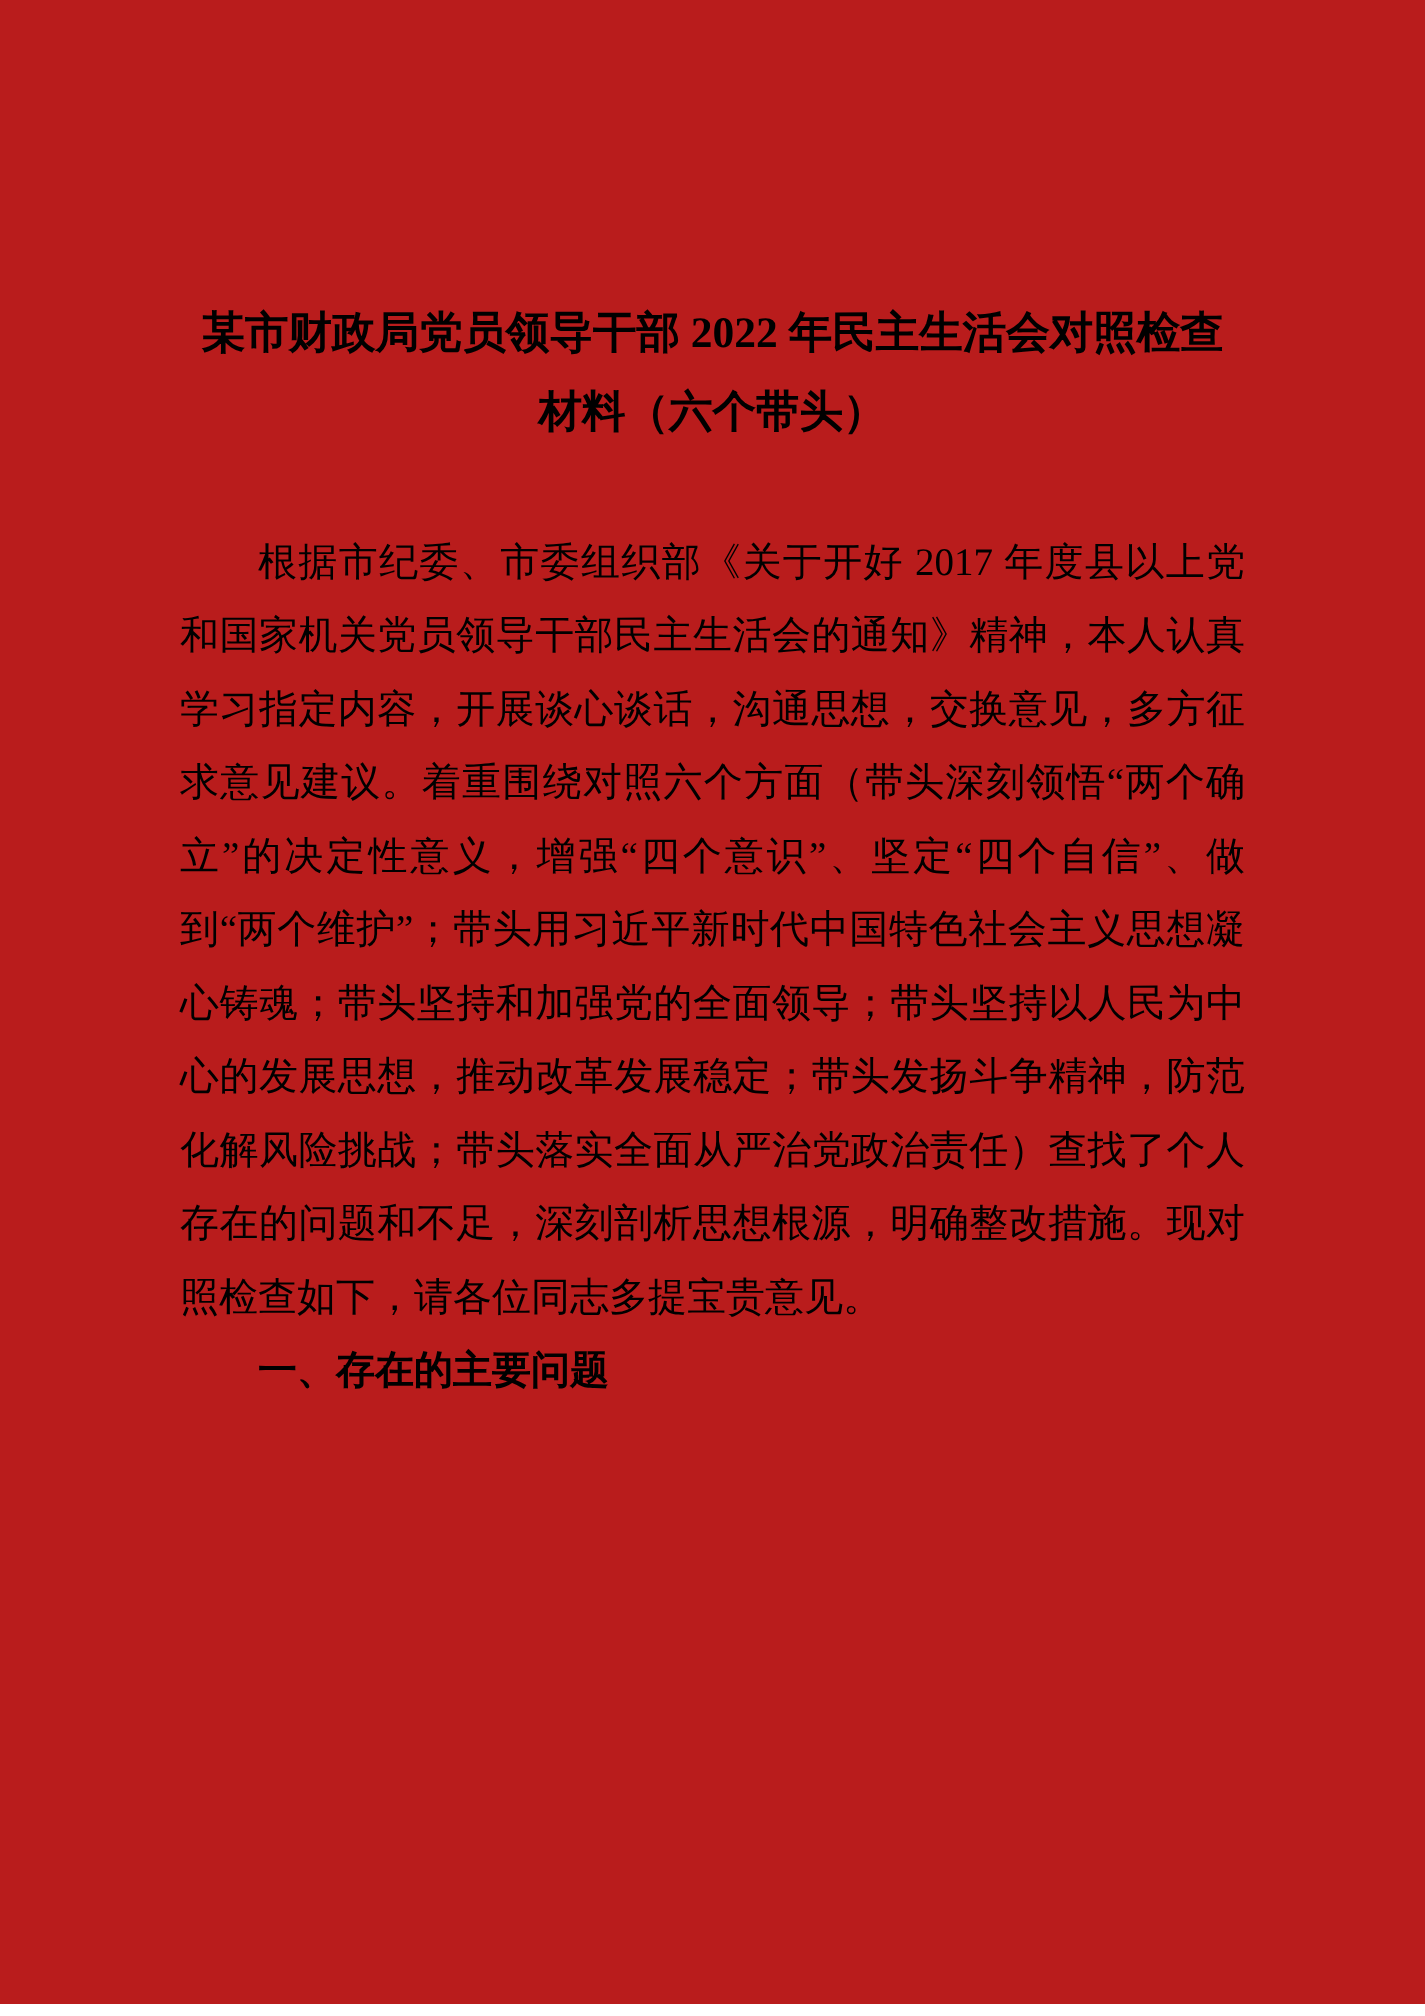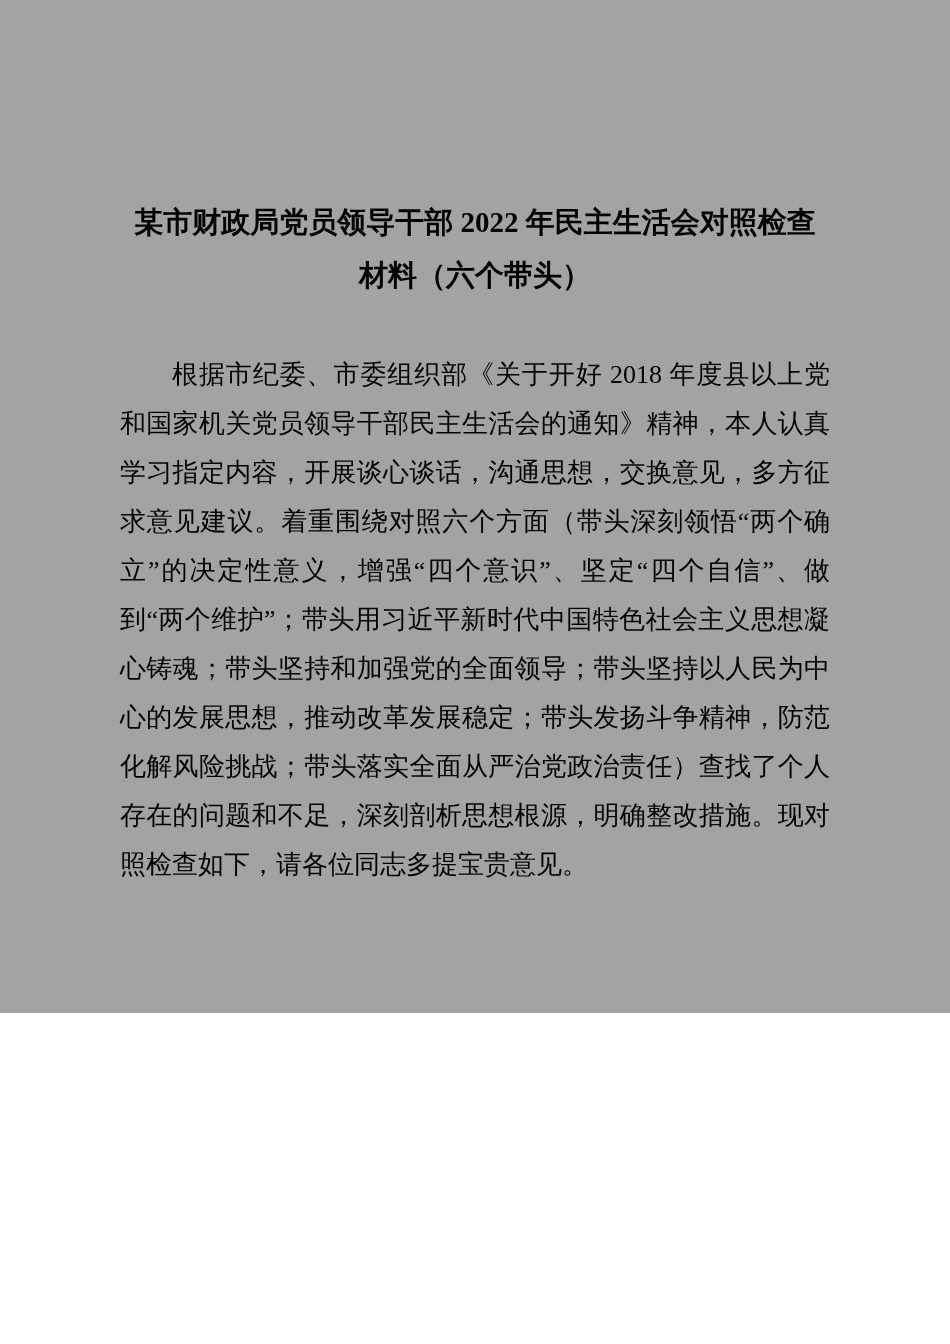--- a/index.html
+++ b/index.html
@@ -10,23 +10,23 @@
     width: 950px;
     height: 1344px;
     background: #ffffff;
     color: #000000;
     overflow: hidden;
     font-family: "Liberation Serif", "DejaVu Serif", serif;
   }
   .page {
     box-sizing: border-box;
     width: 950px;
-    height: 1013px;
+    height: 1336px;
     padding: 196px 120px 0 120px;
-    background: #a3a3a3;
+    background: #b91c1c;
   }
   .doc-title {
     font-size: 29px;
     font-weight: bold;
     line-height: 53px;
     text-align: center;
     margin: 0 0 48px 0;
     font-family: "Liberation Serif", "DejaVu Serif", serif;
   }
   .body-para {
@@ -45,16 +45,17 @@
     margin: 0;
     font-family: "Liberation Sans", "DejaVu Sans", sans-serif;
   }
 </style>
 </head>
 <body>
 
 <div class="page">
   <h1 class="doc-title">某市财政局党员领导干部 2022 年民主生活会对照检查材料（六个带头）</h1>
 
-  <p class="body-para">根据市纪委、市委组织部《关于开好 2018 年度县以上党和国家机关党员领导干部民主生活会的通知》精神，本人认真学习指定内容，开展谈心谈话，沟通思想，交换意见，多方征求意见建议。着重围绕对照六个方面（带头深刻领悟“两个确立”的决定性意义，增强“四个意识”、坚定“四个自信”、做到“两个维护”；带头用习近平新时代中国特色社会主义思想凝心铸魂；带头坚持和加强党的全面领导；带头坚持以人民为中心的发展思想，推动改革发展稳定；带头发扬斗争精神，防范化解风险挑战；带头落实全面从严治党政治责任）查找了个人存在的问题和不足，深刻剖析思想根源，明确整改措施。现对照检查如下，请各位同志多提宝贵意见。</p>
+  <p class="body-para">根据市纪委、市委组织部《关于开好 2017 年度县以上党和国家机关党员领导干部民主生活会的通知》精神，本人认真学习指定内容，开展谈心谈话，沟通思想，交换意见，多方征求意见建议。着重围绕对照六个方面（带头深刻领悟“两个确立”的决定性意义，增强“四个意识”、坚定“四个自信”、做到“两个维护”；带头用习近平新时代中国特色社会主义思想凝心铸魂；带头坚持和加强党的全面领导；带头坚持以人民为中心的发展思想，推动改革发展稳定；带头发扬斗争精神，防范化解风险挑战；带头落实全面从严治党政治责任）查找了个人存在的问题和不足，深刻剖析思想根源，明确整改措施。现对照检查如下，请各位同志多提宝贵意见。</p>
 
+  <h2 class="section-heading">一、存在的主要问题</h2>
 
 </div>
 
 </body></html>

